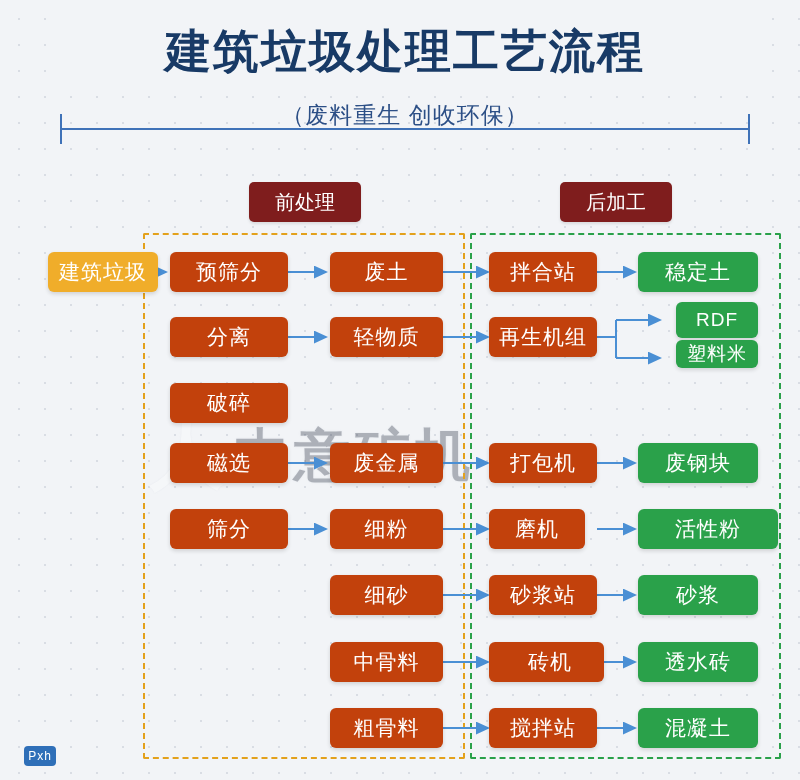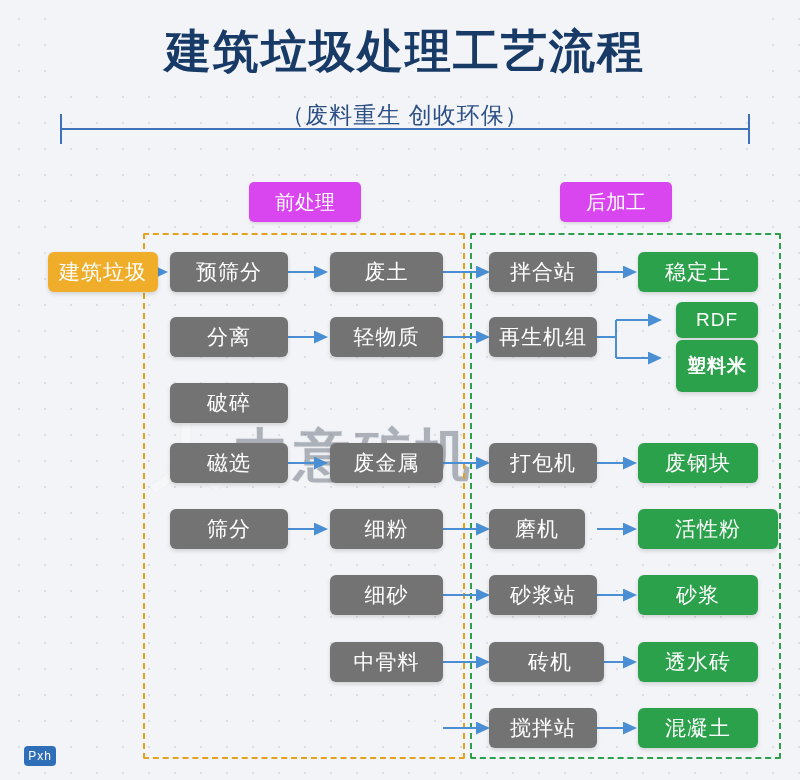--- a/index.html
+++ b/index.html
@@ -63,36 +63,36 @@
   .wm-cn{font-size:56px;font-weight:bold;letter-spacing:4px;line-height:1;}
   .wm-en{font-size:23px;font-weight:bold;letter-spacing:2px;margin-top:4px;}
 
   
   .frame{position:absolute;border-width:2px;border-style:dashed;border-radius:2px;}
   .frame.pre{left:143px;top:233px;width:318px;height:522px;border-color:#e3a11c;}
   .frame.post{left:470px;top:233px;width:307px;height:522px;border-color:#2aa14a;}
 
   .grouplabel{
     position:absolute;width:112px;height:40px;border-radius:5px;
-    background:#d946ef;color:#fff;font-size:20px;
+    background:#7f1d1d;color:#fff;font-size:20px;
     display:flex;align-items:center;justify-content:center;
     box-shadow:0 2px 3px rgba(0,0,0,.10);
   }
   .grouplabel.pre{left:249px;top:182px;}
   .grouplabel.post{left:560px;top:182px;}
 
   
   .node{
     position:absolute;border-radius:6px;
     display:flex;align-items:center;justify-content:center;
     color:#fff;font-size:21px;letter-spacing:1px;
     box-shadow:0 2px 4px rgba(0,0,0,.14);
     z-index:3;
   }
-  .node.blue{background:#737373;}
+  .node.blue{background:#c2410c;}
   .node.green{background:#2aa14a;}
   .node.orange{background:#f0ad2a;color:#ffffff;}
   .node.small{font-size:19px;}
 
   
   svg.links{position:absolute;left:0;top:0;width:800px;height:780px;z-index:2;}
 
   
   .badge{
     position:absolute;left:24px;top:746px;width:32px;height:20px;border-radius:4px;
@@ -177,32 +177,33 @@
   <div class="node blue" style="left:170px;top:383px;width:118px;height:40px;">破碎</div>
   <div class="node blue" style="left:170px;top:443px;width:118px;height:40px;">磁选</div>
   <div class="node blue" style="left:170px;top:509px;width:118px;height:40px;">筛分</div>
 
   <div class="node blue" style="left:330px;top:252px;width:113px;height:40px;">废土</div>
   <div class="node blue" style="left:330px;top:317px;width:113px;height:40px;">轻物质</div>
   <div class="node blue" style="left:330px;top:443px;width:113px;height:40px;">废金属</div>
   <div class="node blue" style="left:330px;top:509px;width:113px;height:40px;">细粉</div>
   <div class="node blue" style="left:330px;top:575px;width:113px;height:40px;">细砂</div>
   <div class="node blue" style="left:330px;top:642px;width:113px;height:40px;">中骨料</div>
+  <div class="node blue" style="left:330px;top:708px;width:113px;height:40px;">粗骨料</div>
 
   <div class="node blue" style="left:489px;top:252px;width:108px;height:40px;">拌合站</div>
   <div class="node blue" style="left:489px;top:317px;width:108px;height:40px;">再生机组</div>
   <div class="node blue" style="left:489px;top:443px;width:108px;height:40px;">打包机</div>
   <div class="node blue" style="left:489px;top:509px;width:96px;height:40px;">磨机</div>
   <div class="node blue" style="left:489px;top:575px;width:108px;height:40px;">砂浆站</div>
   <div class="node blue" style="left:489px;top:642px;width:108px;height:40px;padding-left:7px;">砖机</div>
   <div class="node blue" style="left:489px;top:708px;width:108px;height:40px;">搅拌站</div>
 
   <div class="node green" style="left:638px;top:252px;width:120px;height:40px;">稳定土</div>
   <div class="node green small" style="left:676px;top:302px;width:82px;height:36px;">RDF</div>
-  <div class="node green small" style="left:676px;top:340px;width:82px;height:52px;font-weight:bold;">塑料米</div>
+  <div class="node green small" style="left:676px;top:340px;width:82px;height:28px;">塑料米</div>
   <div class="node green" style="left:638px;top:443px;width:120px;height:40px;">废钢块</div>
   <div class="node green" style="left:638px;top:509px;width:140px;height:40px;">活性粉</div>
   <div class="node green" style="left:638px;top:575px;width:120px;height:40px;">砂浆</div>
   <div class="node green" style="left:638px;top:642px;width:120px;height:40px;">透水砖</div>
   <div class="node green" style="left:638px;top:708px;width:120px;height:40px;">混凝土</div>
 
   <div class="badge">Pxh</div>
 </div>
 
 </body></html>

